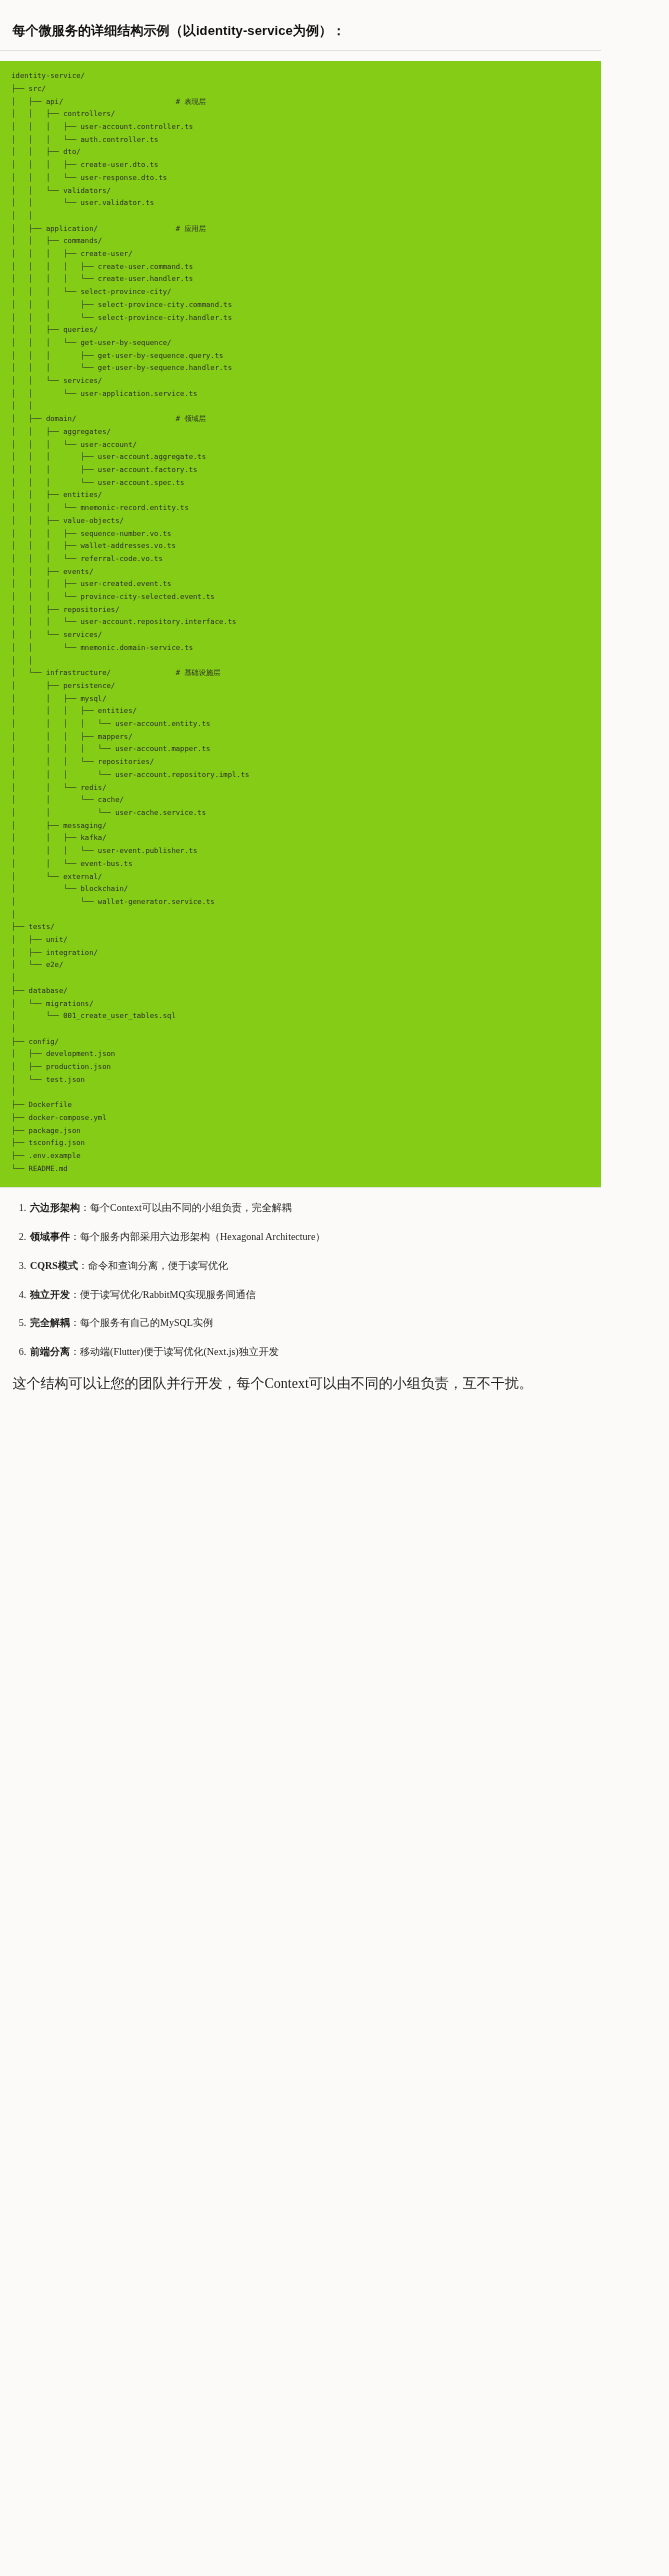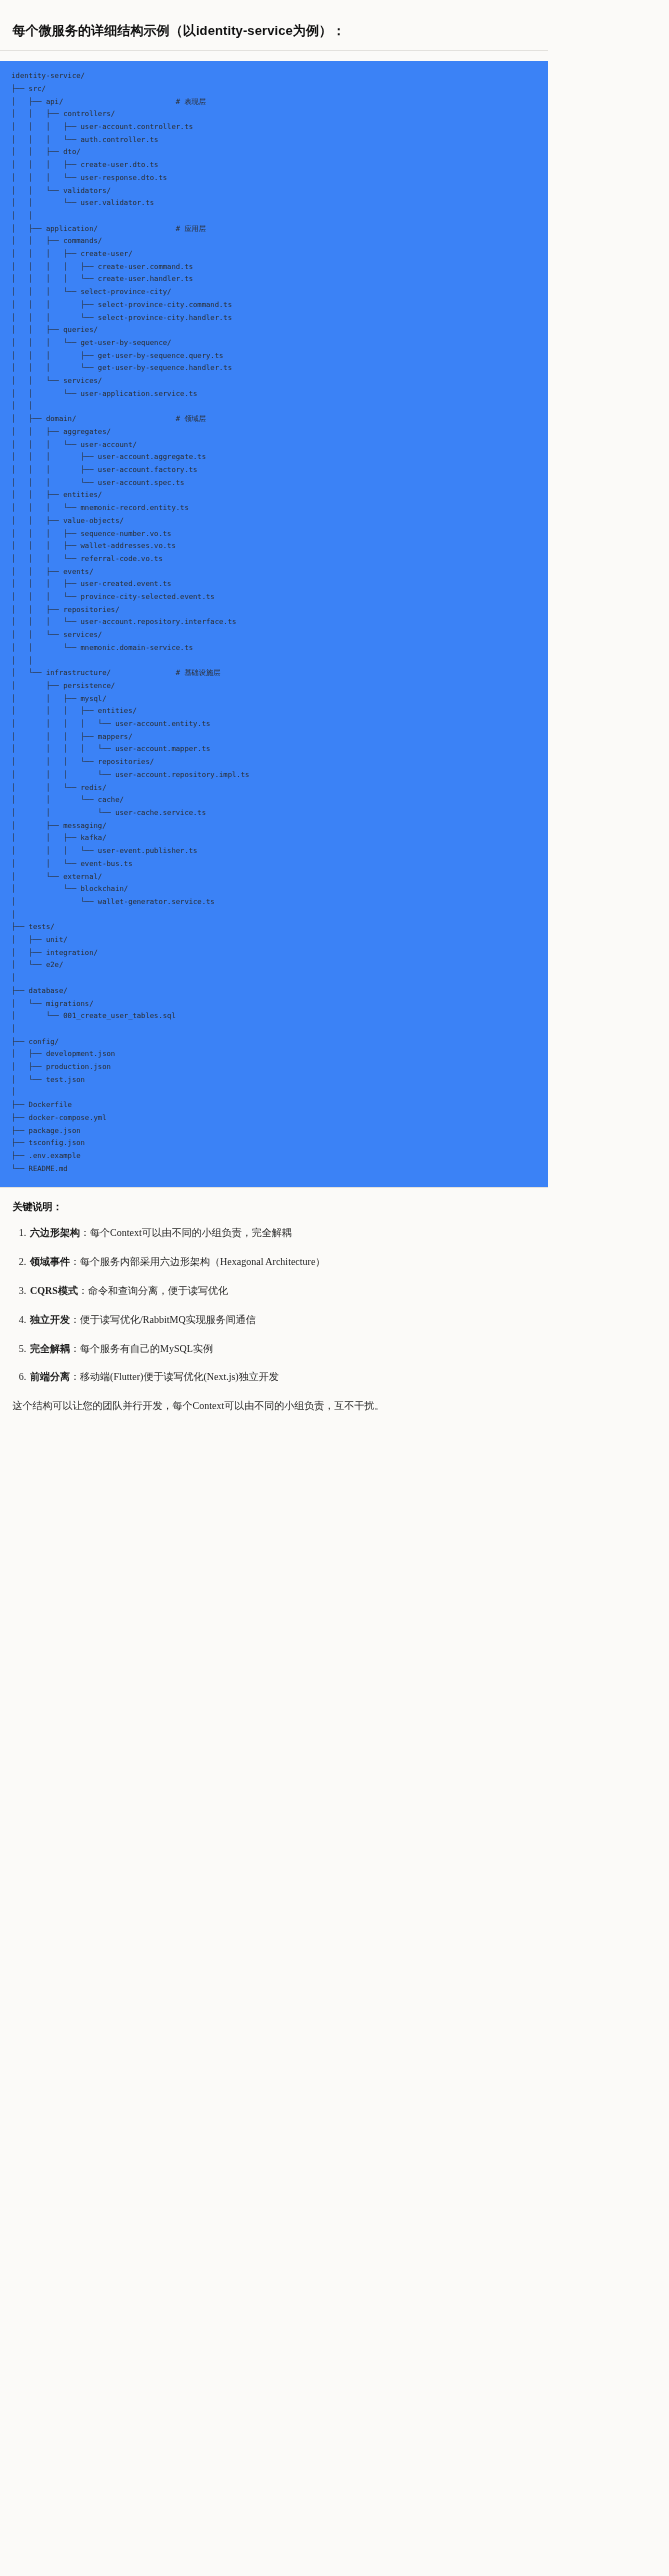--- a/index.html
+++ b/index.html
@@ -8,42 +8,42 @@
     padding: 0;
     background: #fbfaf8;
   }
   body {
     width: 669px;
     font-family: "Liberation Serif", "DejaVu Serif", serif;
     color: #1f1f1f;
     -webkit-font-smoothing: antialiased;
   }
   .page {
-    width: 548px;
+    width: 601px;
     box-sizing: border-box;
     background: #fbfaf8;
   }
 
   
   .doc-heading {
     font-family: "Liberation Sans", "DejaVu Sans", sans-serif;
     font-weight: bold;
     font-size: 13px;
     line-height: 1.35;
     color: #111111;
     padding: 11.3px 12.5px 10px 12.5px;
     border-bottom: 0.6px solid #e3e1dd;
     letter-spacing: 0.1px;
   }
 
   
   .tree-block {
     padding: 8.8px 0 6.3px 0;
     border-bottom: 0.6px solid #e3e1dd;
-    background: #3b82f6;
+    background: #84cc16;
   }
   pre.tree {
     margin: 0;
     padding: 0 11.3px 5px 11.3px;
     font-family: "DejaVu Sans Mono", "Liberation Mono", monospace;
     font-size: 7.2px;
     line-height: 12.7px;
     color: #2b2b2b;
     white-space: pre;
     overflow: visible;
@@ -70,21 +70,21 @@
     font-size: 10px;
     line-height: 1.5;
     margin: 0 0 13.8px 0;
     padding-left: 1.3px;
   }
   ol.notes-list > li .note-term {
     font-weight: bold;
   }
   ol.notes-list > li .note-body { }
   .closing {
-    font-size: 10px;
+    font-size: 14px;
     line-height: 1.6;
     margin: 3.8px 0 0 0;
     color: #1f1f1f;
   }
 </style>
 </head>
 <body>
 
 <div class="page">
 
@@ -174,21 +174,20 @@
 │
 ├── Dockerfile
 ├── docker-compose.yml
 ├── package.json
 ├── tsconfig.json
 ├── .env.example
 └── README.md</pre>
   </div>
 
   <div class="notes">
-    <div class="notes-title">关键说明：</div>
 
     <ol class="notes-list">
       <li>
         <span class="note-term">六边形架构</span><span class="note-body">：每个Context可以由不同的小组负责，完全解耦</span>
       </li>
       <li>
         <span class="note-term">领域事件</span><span class="note-body">：每个服务内部采用六边形架构（Hexagonal Architecture）</span>
       </li>
       <li>
         <span class="note-term">CQRS模式</span><span class="note-body">：命令和查询分离，便于读写优化</span>

